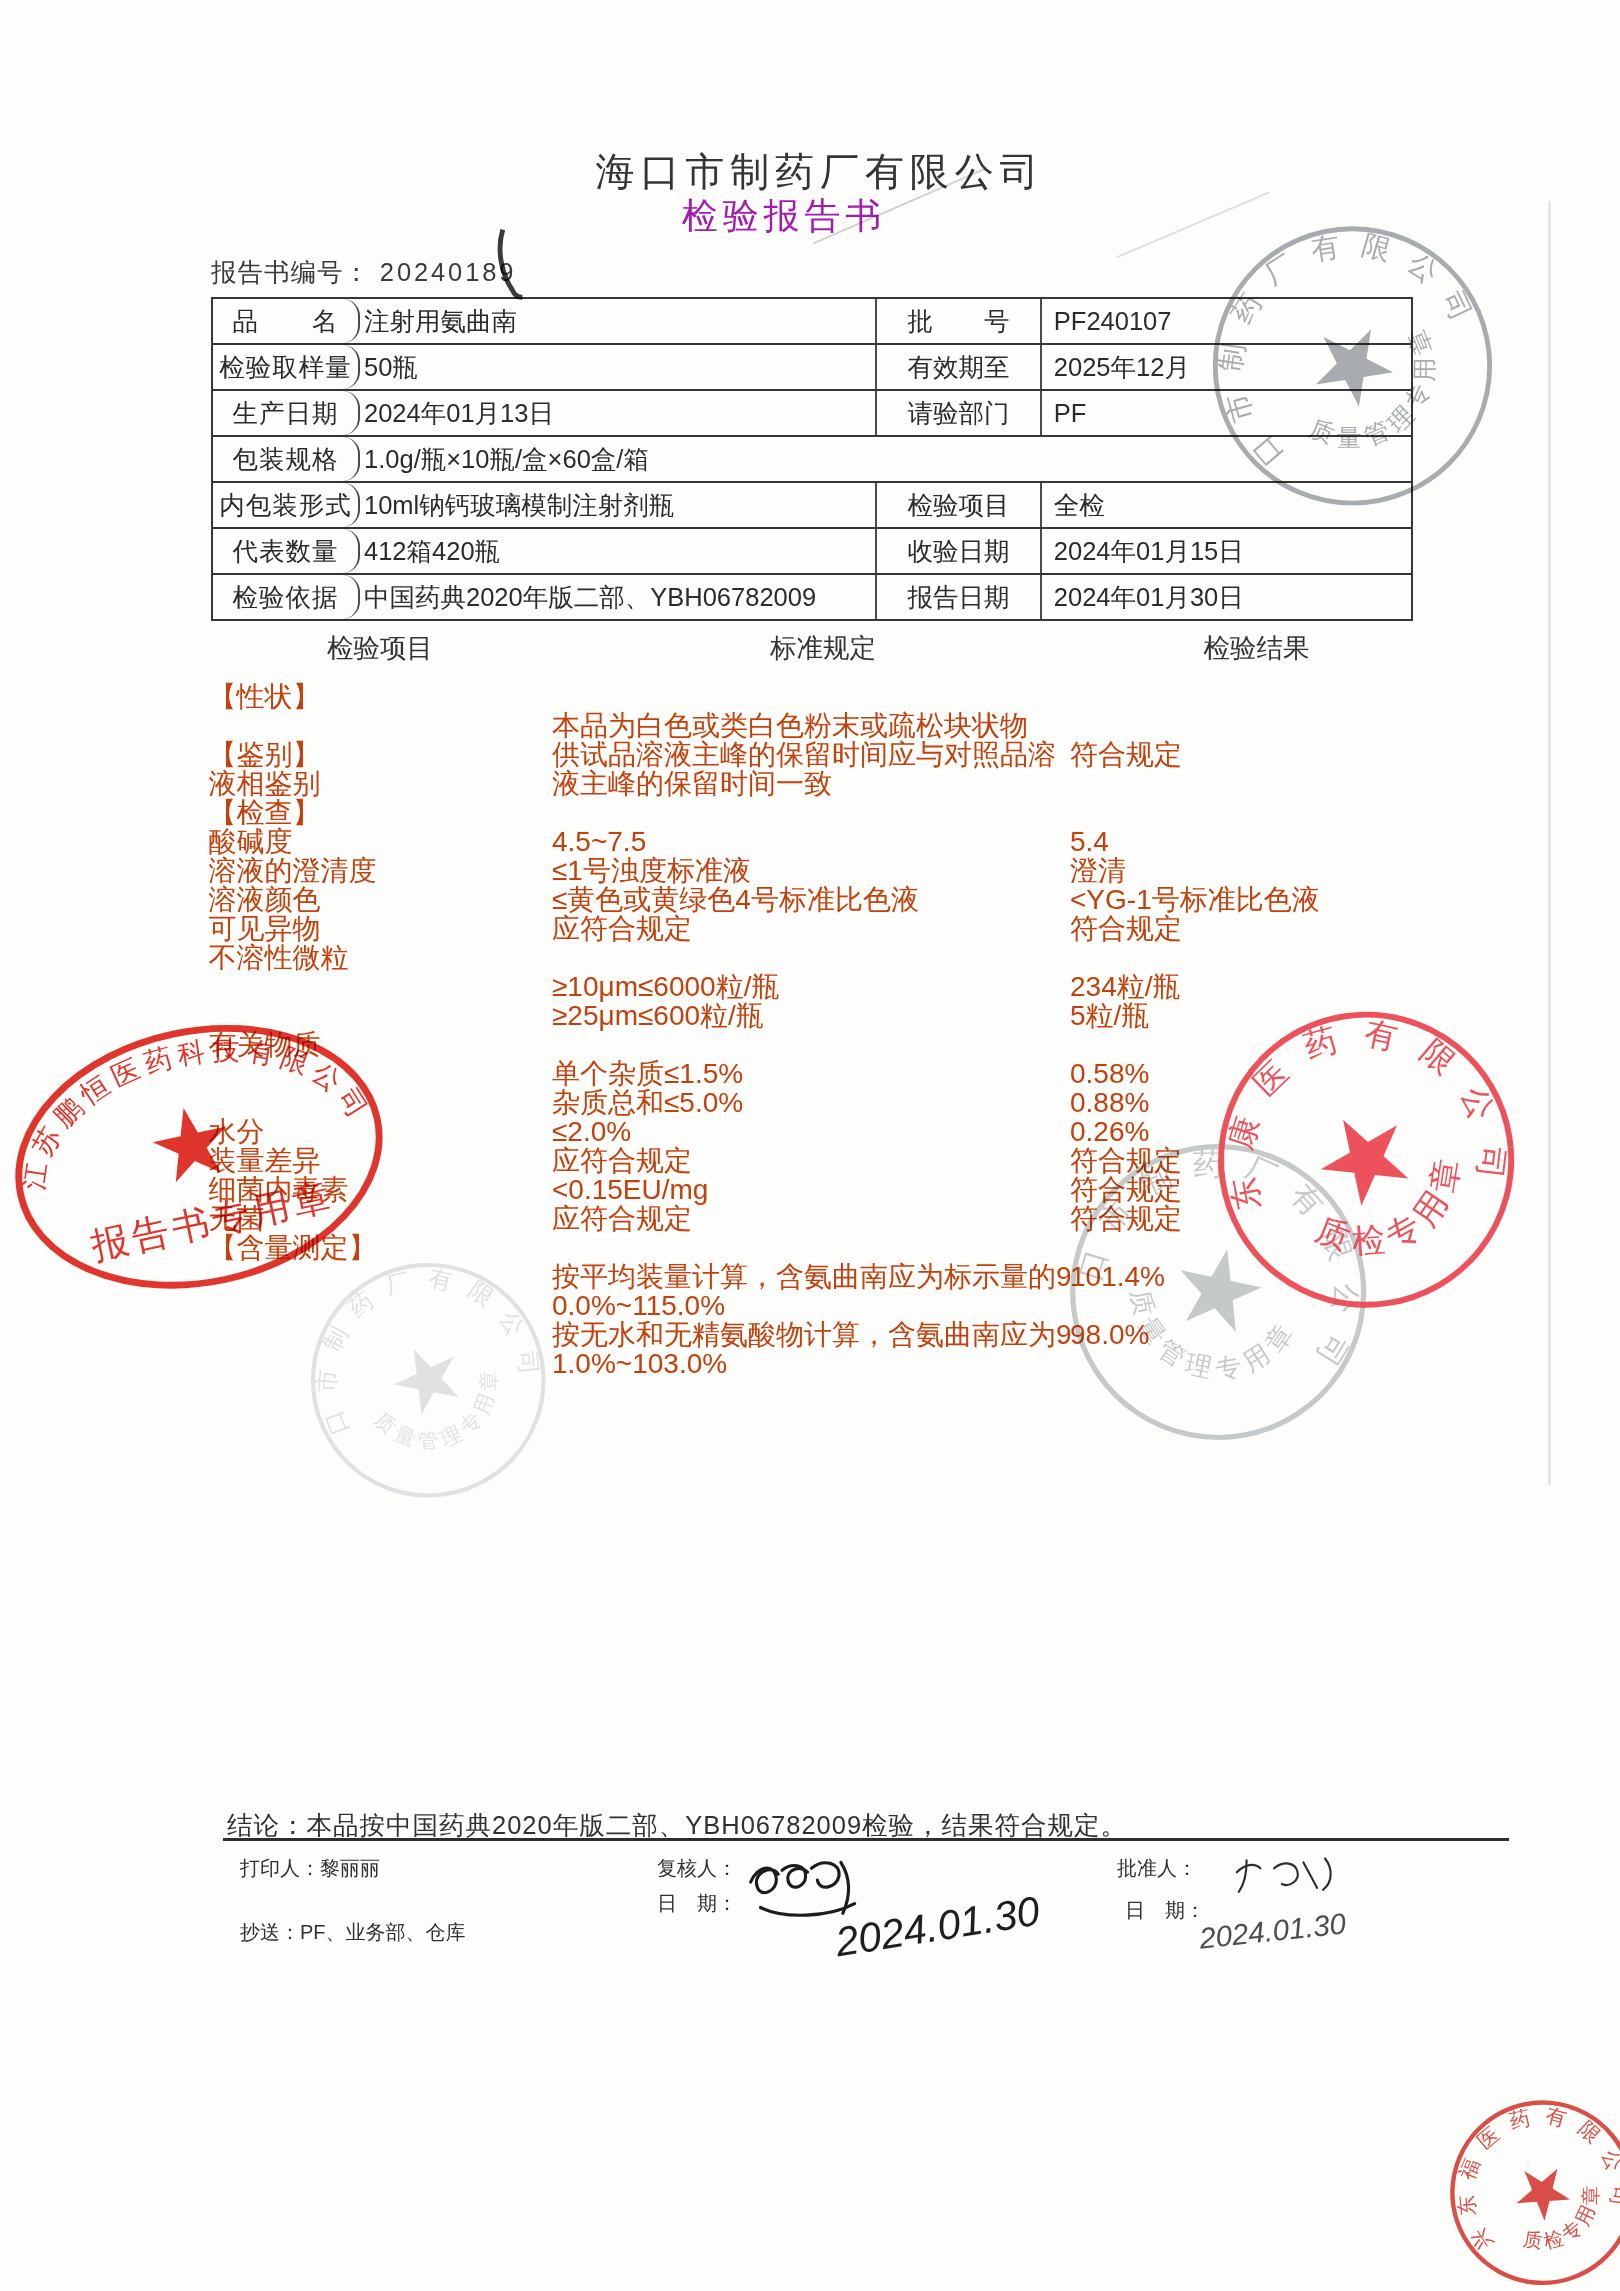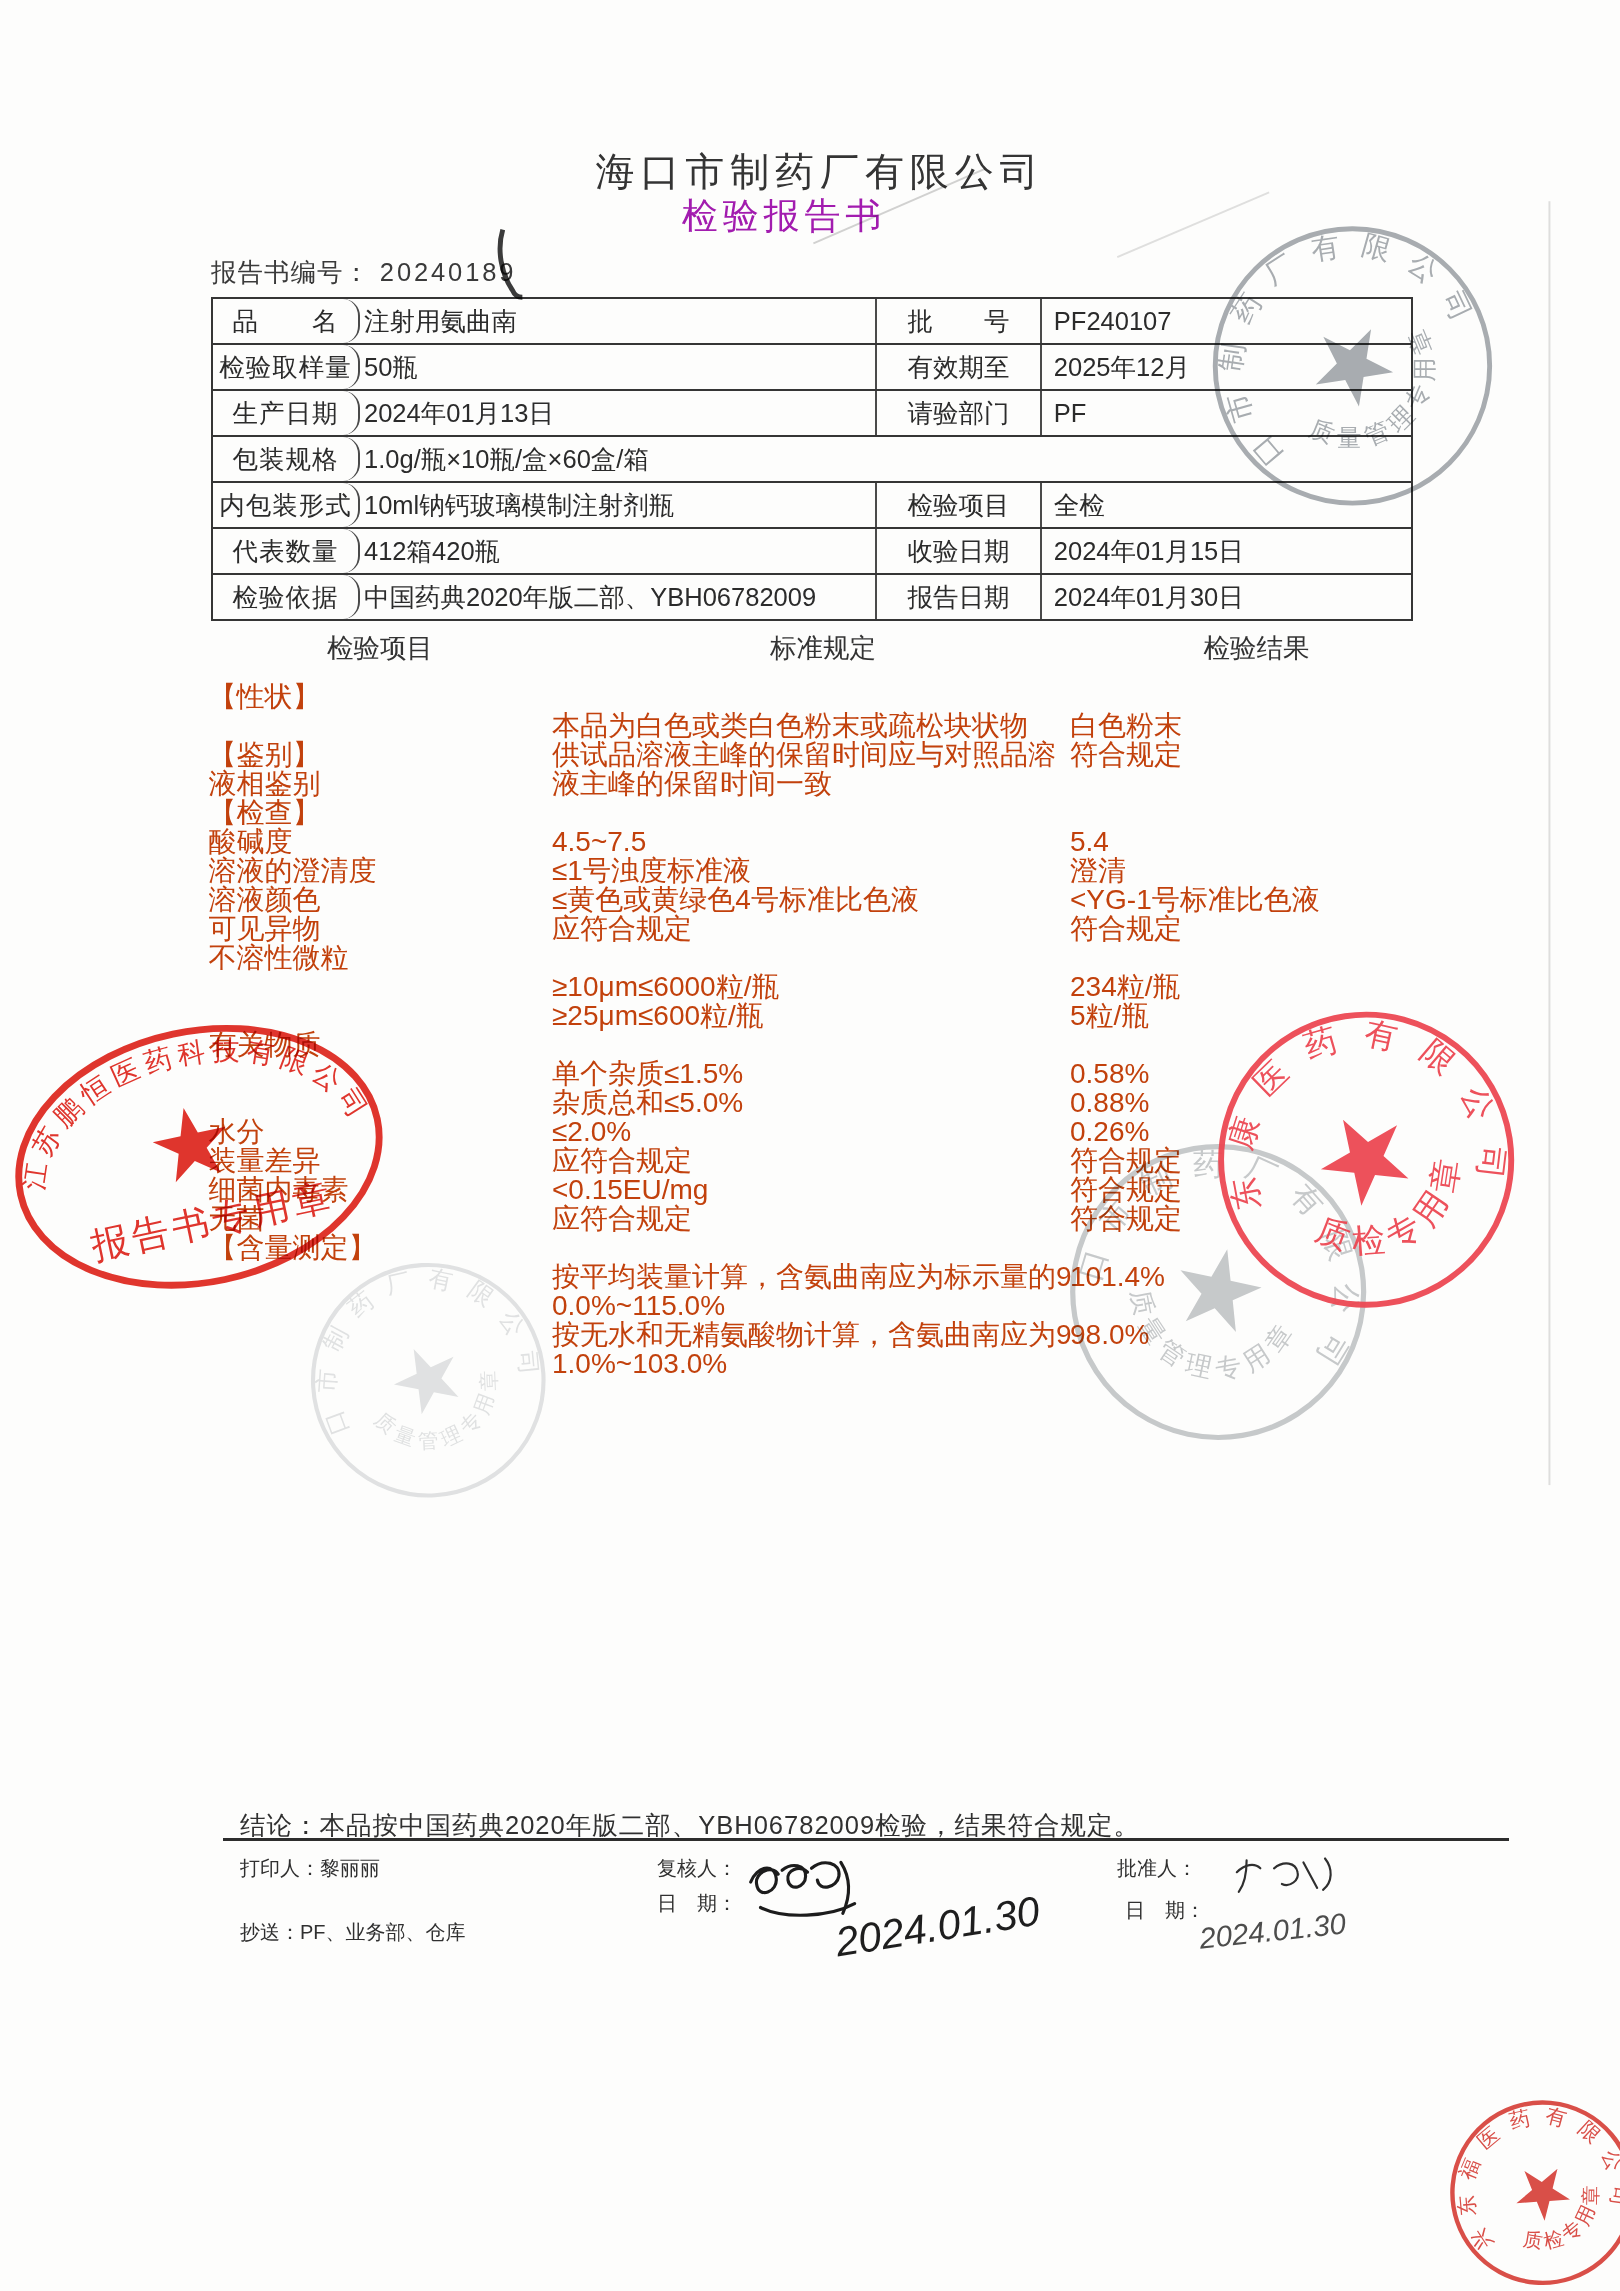--- a/index.html
+++ b/index.html
@@ -28,21 +28,21 @@
   .res-head{position:absolute;left:196px;top:630px;width:1235px;display:flex;font-size:26.5px;color:#333;}
   .res-head .h1{width:368px;text-align:center;}
   .res-head .h2{width:518px;text-align:center;}
   .res-head .h3{flex:1;text-align:center;}
   .res-rows{position:absolute;left:184px;top:682px;width:1411px;font-size:28px;color:#c2410c;}
   .rrow{display:flex;height:29px;line-height:29px;white-space:nowrap;}
   .rc-item{width:368px;padding-left:24.5px;box-sizing:border-box;}
   .rc-std{width:518px;}
   .rc-res{flex:1;}
   
-  .conclusion{position:absolute;left:240px;top:1808px;font-size:25.5px;letter-spacing:1px;color:#303030;}
+  .conclusion{position:absolute;left:227px;top:1808px;font-size:25.5px;letter-spacing:1px;color:#303030;}
   .divider{position:absolute;left:223px;top:1838px;width:1286px;height:2.9px;background:#2d2d2d;}
   .fitem{position:absolute;font-size:20px;color:#303030;white-space:nowrap;}
   .f-print{left:240px;top:1855px;}
   .f-review{left:657px;top:1855px;}
   .f-review-date{left:657px;top:1890px;}
   .f-approve{left:1117px;top:1855px;}
   .f-approve-date{left:1125px;top:1897px;}
   .f-cc{left:240px;top:1919px;}
   
   .overlay{position:absolute;left:0;top:0;mix-blend-mode:multiply;pointer-events:none;}
@@ -115,21 +115,20 @@
   <div class="res-rows">
 
   <div class="rrow">
       <div class="rc-item">【性状】</div>
       <div class="rc-std"></div>
       <div class="rc-res"></div>
     </div>
       <div class="rrow">
       <div class="rc-item"></div>
       <div class="rc-std">本品为白色或类白色粉末或疏松块状物</div>
-      <div class="rc-res">白色粉末</div>
     </div>
       <div class="rrow">
       <div class="rc-item">【鉴别】</div>
       <div class="rc-std">供试品溶液主峰的保留时间应与对照品溶</div>
       <div class="rc-res">符合规定</div>
     </div>
       <div class="rrow">
       <div class="rc-item">液相鉴别</div>
       <div class="rc-std">液主峰的保留时间一致</div>
       <div class="rc-res"></div>

